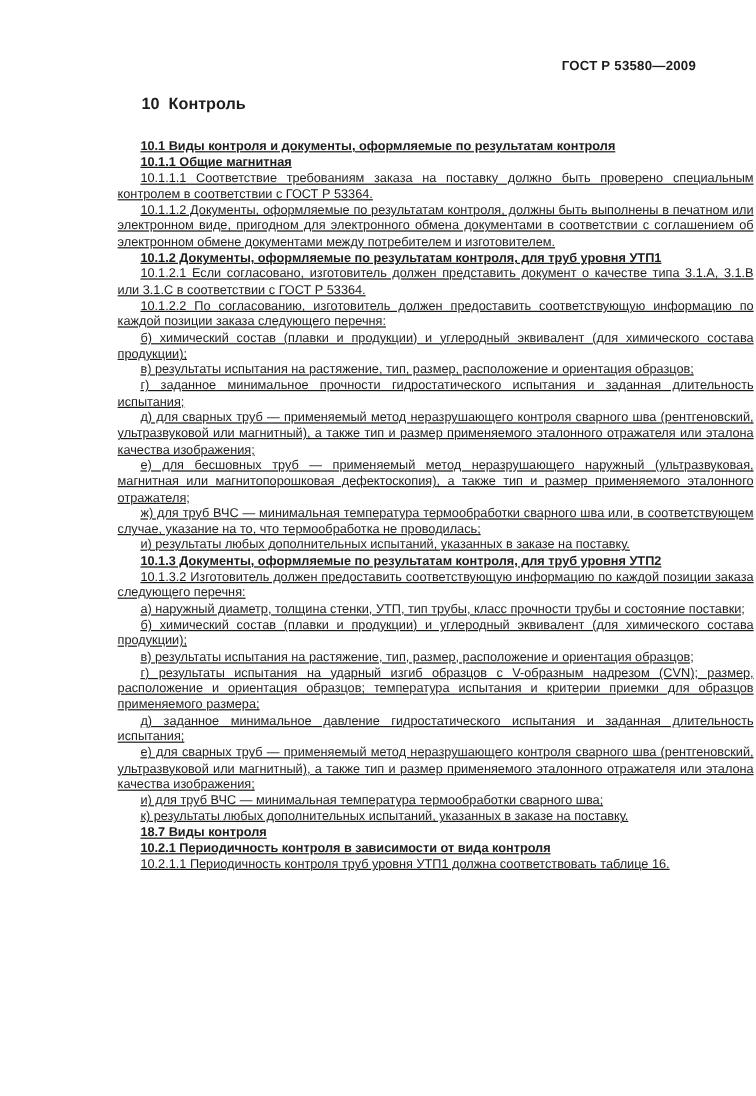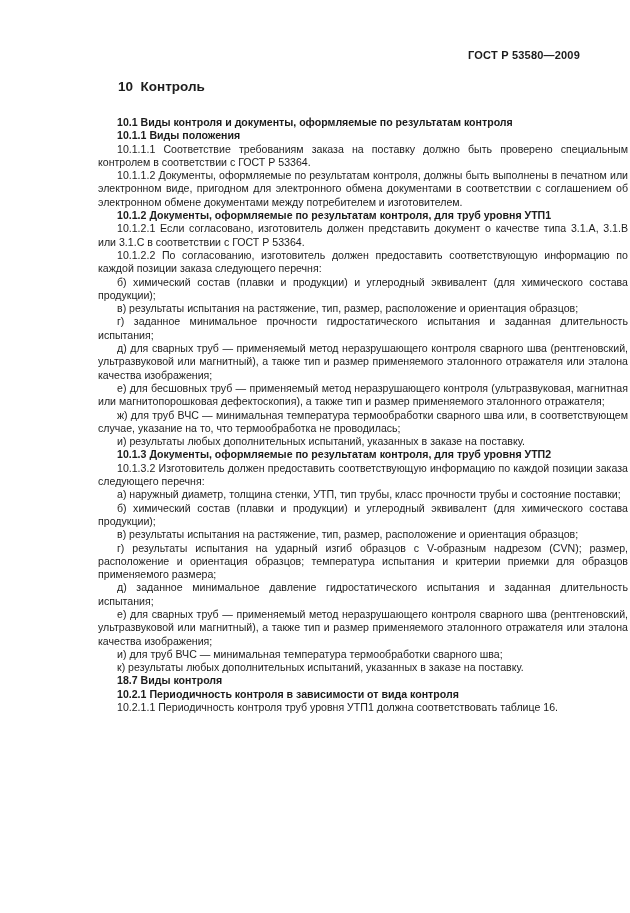--- a/index.html
+++ b/index.html
@@ -41,20 +41,21 @@
     line-height: 17px;
     font-weight: 700;
     margin: 0 0 21px 0;
     text-indent: 20px;
     text-align: left;
     white-space: pre-wrap;
   }
   .para {
     margin: 0;
     text-indent: 19px;
+    text-decoration: underline;
   }
   .heading {
     font-weight: 700;
   }
   .page-num {
     position: absolute;
     top: 828px;
     left: 50px;
     width: 530px;
     text-align: center;
@@ -68,31 +69,31 @@
 
 <div class="page">
 
   <div class="doc-header">ГОСТ Р 53580—2009</div>
 
   <div class="content">
 
     <h1 class="section-title">10  Контроль</h1>
 
     <p class="para heading">10.1 Виды контроля и документы, оформляемые по результатам контроля</p>
-    <p class="para heading">10.1.1 Виды положения</p>
+    <p class="para heading">10.1.1 Общие магнитная</p>
     <p class="para">10.1.1.1 Соответствие требованиям заказа на поставку должно быть проверено специальным контролем в соответствии с ГОСТ Р 53364.</p>
     <p class="para">10.1.1.2 Документы, оформляемые по результатам контроля, должны быть выполнены в печатном или электронном виде, пригодном для электронного обмена документами в соответствии с соглашением об электронном обмене документами между потребителем и изготовителем.</p>
     <p class="para heading">10.1.2 Документы, оформляемые по результатам контроля, для труб уровня УТП1</p>
     <p class="para">10.1.2.1 Если согласовано, изготовитель должен представить документ о качестве типа 3.1.А, 3.1.В или 3.1.С в соответствии с ГОСТ Р 53364.</p>
     <p class="para">10.1.2.2 По согласованию, изготовитель должен предоставить соответствующую информацию по каждой позиции заказа следующего перечня:</p>
     <p class="para">б) химический состав (плавки и продукции) и углеродный эквивалент (для химического состава продукции);</p>
     <p class="para">в) результаты испытания на растяжение, тип, размер, расположение и ориентация образцов;</p>
     <p class="para">г) заданное минимальное прочности гидростатического испытания и заданная длительность испытания;</p>
     <p class="para">д) для сварных труб — применяемый метод неразрушающего контроля сварного шва (рентгеновский, ультразвуковой или магнитный), а также тип и размер применяемого эталонного отражателя или эталона качества изображения;</p>
-    <p class="para">е) для бесшовных труб — применяемый метод неразрушающего контроля (ультразвуковая, магнитная или магнитопорошковая дефектоскопия), а также тип и размер применяемого эталонного отражателя;</p>
+    <p class="para">е) для бесшовных труб — применяемый метод неразрушающего наружный (ультразвуковая, магнитная или магнитопорошковая дефектоскопия), а также тип и размер применяемого эталонного отражателя;</p>
     <p class="para">ж) для труб ВЧС — минимальная температура термообработки сварного шва или, в соответствующем случае, указание на то, что термообработка не проводилась;</p>
     <p class="para">и) результаты любых дополнительных испытаний, указанных в заказе на поставку.</p>
     <p class="para heading">10.1.3 Документы, оформляемые по результатам контроля, для труб уровня УТП2</p>
     <p class="para">10.1.3.2 Изготовитель должен предоставить соответствующую информацию по каждой позиции заказа следующего перечня:</p>
     <p class="para">а) наружный диаметр, толщина стенки, УТП, тип трубы, класс прочности трубы и состояние поставки;</p>
     <p class="para">б) химический состав (плавки и продукции) и углеродный эквивалент (для химического состава продукции);</p>
     <p class="para">в) результаты испытания на растяжение, тип, размер, расположение и ориентация образцов;</p>
     <p class="para">г) результаты испытания на ударный изгиб образцов с V-образным надрезом (CVN); размер, расположение и ориентация образцов; температура испытания и критерии приемки для образцов применяемого размера;</p>
     <p class="para">д) заданное минимальное давление гидростатического испытания и заданная длительность испытания;</p>
     <p class="para">е) для сварных труб — применяемый метод неразрушающего контроля сварного шва (рентгеновский, ультразвуковой или магнитный), а также тип и размер применяемого эталонного отражателя или эталона качества изображения;</p>

